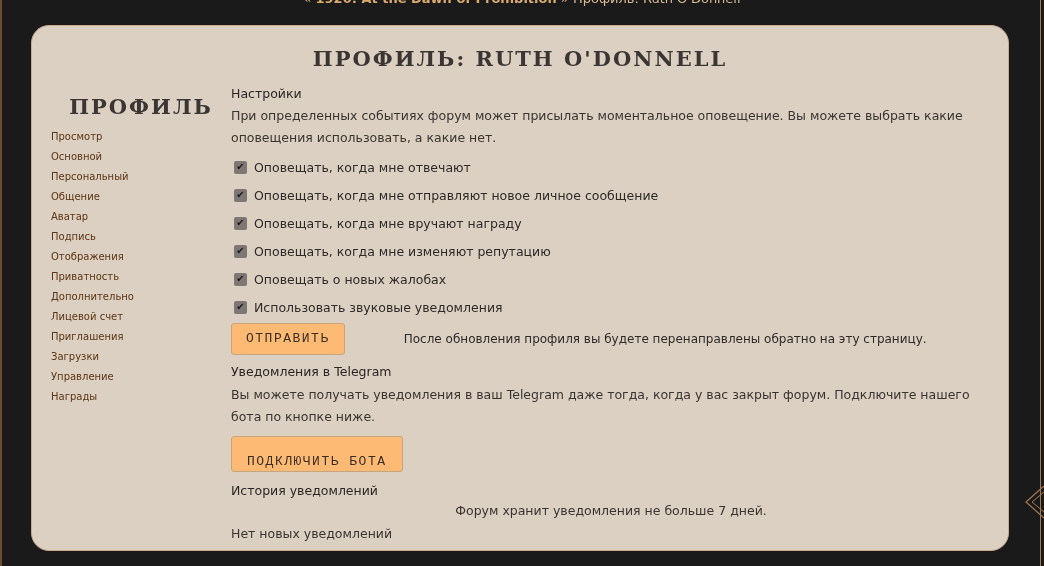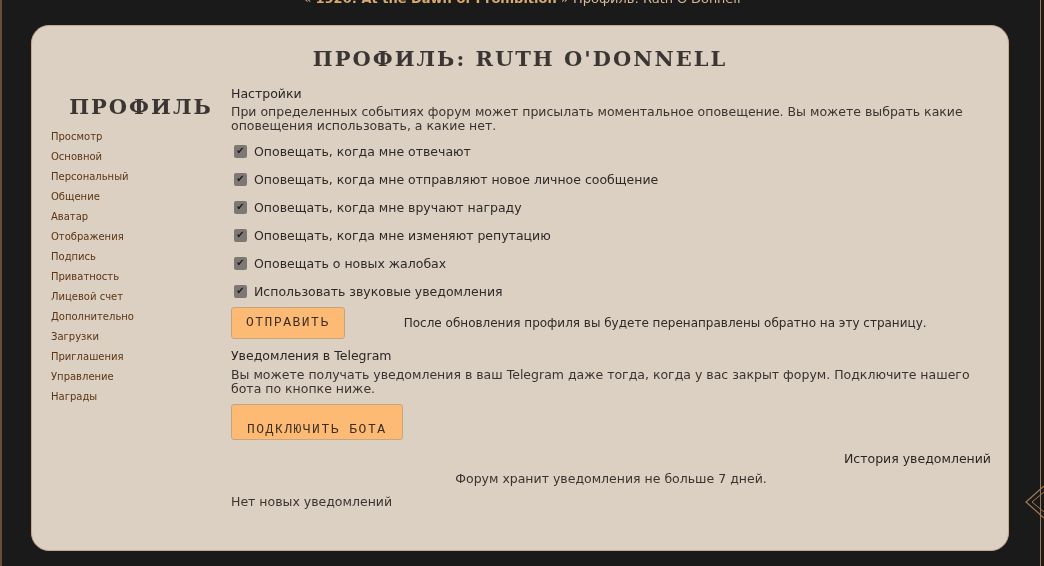--- a/index.html
+++ b/index.html
@@ -49,21 +49,21 @@
     .sidebar-item {
       display: block; font-size: 10px; font-weight: normal;
       color: #5b3514; line-height: 20px; cursor: pointer;
       text-decoration: none;
     }
     .content {
       position: absolute; left: 199px; top: 60px; width: 760px;
       font-size: 12.5px; color: #2e2a27;
     }
     .section-title { font-size: 12.5px; color: #2b2624; line-height: 16px; margin-bottom: 5px; }
-    .desc { line-height: 14px; color: #3a3430; }
+    .desc { line-height: 22px; color: #3a3430; }
     .checkbox-row {
       display: flex; align-items: center; height: 28px;
     }
     .checkbox {
       width: 13px; height: 13px; border-radius: 2px;
       background: #7d7874; margin-left: 3px; margin-right: 7px;
       display: flex; align-items: center; justify-content: center;
       color: #1e1c1b; font-size: 10px; line-height: 1;
     }
     .checkbox-label { color: #2e2a27; }
@@ -89,27 +89,27 @@
 <div class="panel">
   <h1 class="page-title">ПРОФИЛЬ: RUTH O'DONNELL</h1>
 
   <nav class="sidebar">
     <div class="sidebar-title">ПРОФИЛЬ</div>
     <a class="sidebar-item">Просмотр</a>
     <a class="sidebar-item">Основной</a>
     <a class="sidebar-item">Персональный</a>
     <a class="sidebar-item">Общение</a>
     <a class="sidebar-item">Аватар</a>
+    <a class="sidebar-item">Подпись</a>
     <a class="sidebar-item">Отображения</a>
-    <a class="sidebar-item">Подпись</a>
     <a class="sidebar-item">Приватность</a>
+    <a class="sidebar-item">Дополнительно</a>
     <a class="sidebar-item">Лицевой счет</a>
-    <a class="sidebar-item">Дополнительно</a>
+    <a class="sidebar-item">Приглашения</a>
     <a class="sidebar-item">Загрузки</a>
-    <a class="sidebar-item">Приглашения</a>
     <a class="sidebar-item">Управление</a>
     <a class="sidebar-item">Награды</a>
   </nav>
 
   <div class="content">
     <div class="section-title" style="margin-bottom:3px;">Настройки</div>
     <div class="desc">При определенных событиях форум может присылать моментальное оповещение. Вы можете выбрать какие оповещения использовать, а какие нет.</div>
 
     <div style="margin-top:4px;">
       <label class="checkbox-row">
@@ -143,21 +143,21 @@
       <span class="submit-note">После обновления профиля вы будете перенаправлены обратно на эту страницу.</span>
     </div>
 
     <div style="margin-top:12px;">
       <div class="section-title" style="margin-bottom:4px;">Уведомления в Telegram</div>
       <div class="desc">Вы можете получать уведомления в ваш Telegram даже тогда, когда у вас закрыт форум. Подключите нашего бота по кнопке ниже.</div>
       <button class="btn" style="margin-top:8px; padding:17px 15px;">ПОДКЛЮЧИТЬ БОТА</button>
     </div>
 
     <div style="margin-top:11px;">
-      <div class="section-title" style="margin-bottom:4px;text-align:right;">История уведомлений</div>
+      <div class="section-title" style="margin-bottom:4px;">История уведомлений</div>
       <div class="desc" style="line-height:16px; margin-bottom:7px;text-align:center;">Форум хранит уведомления не больше 7 дней.</div>
       <div class="desc" style="line-height:16px;">Нет новых уведомлений</div>
     </div>
   </div>
 </div>
 
 <svg style="position:absolute; left:1024px; top:484px;" width="20" height="38" viewBox="0 0 20 38">
   <path d="M20 2 L2 18 L20 34" fill="none" stroke="#a47a55" stroke-width="1.2"></path>
   <path d="M20 8 L8 18 L20 28" fill="none" stroke="#a47a55" stroke-width="1"></path>
 </svg>

